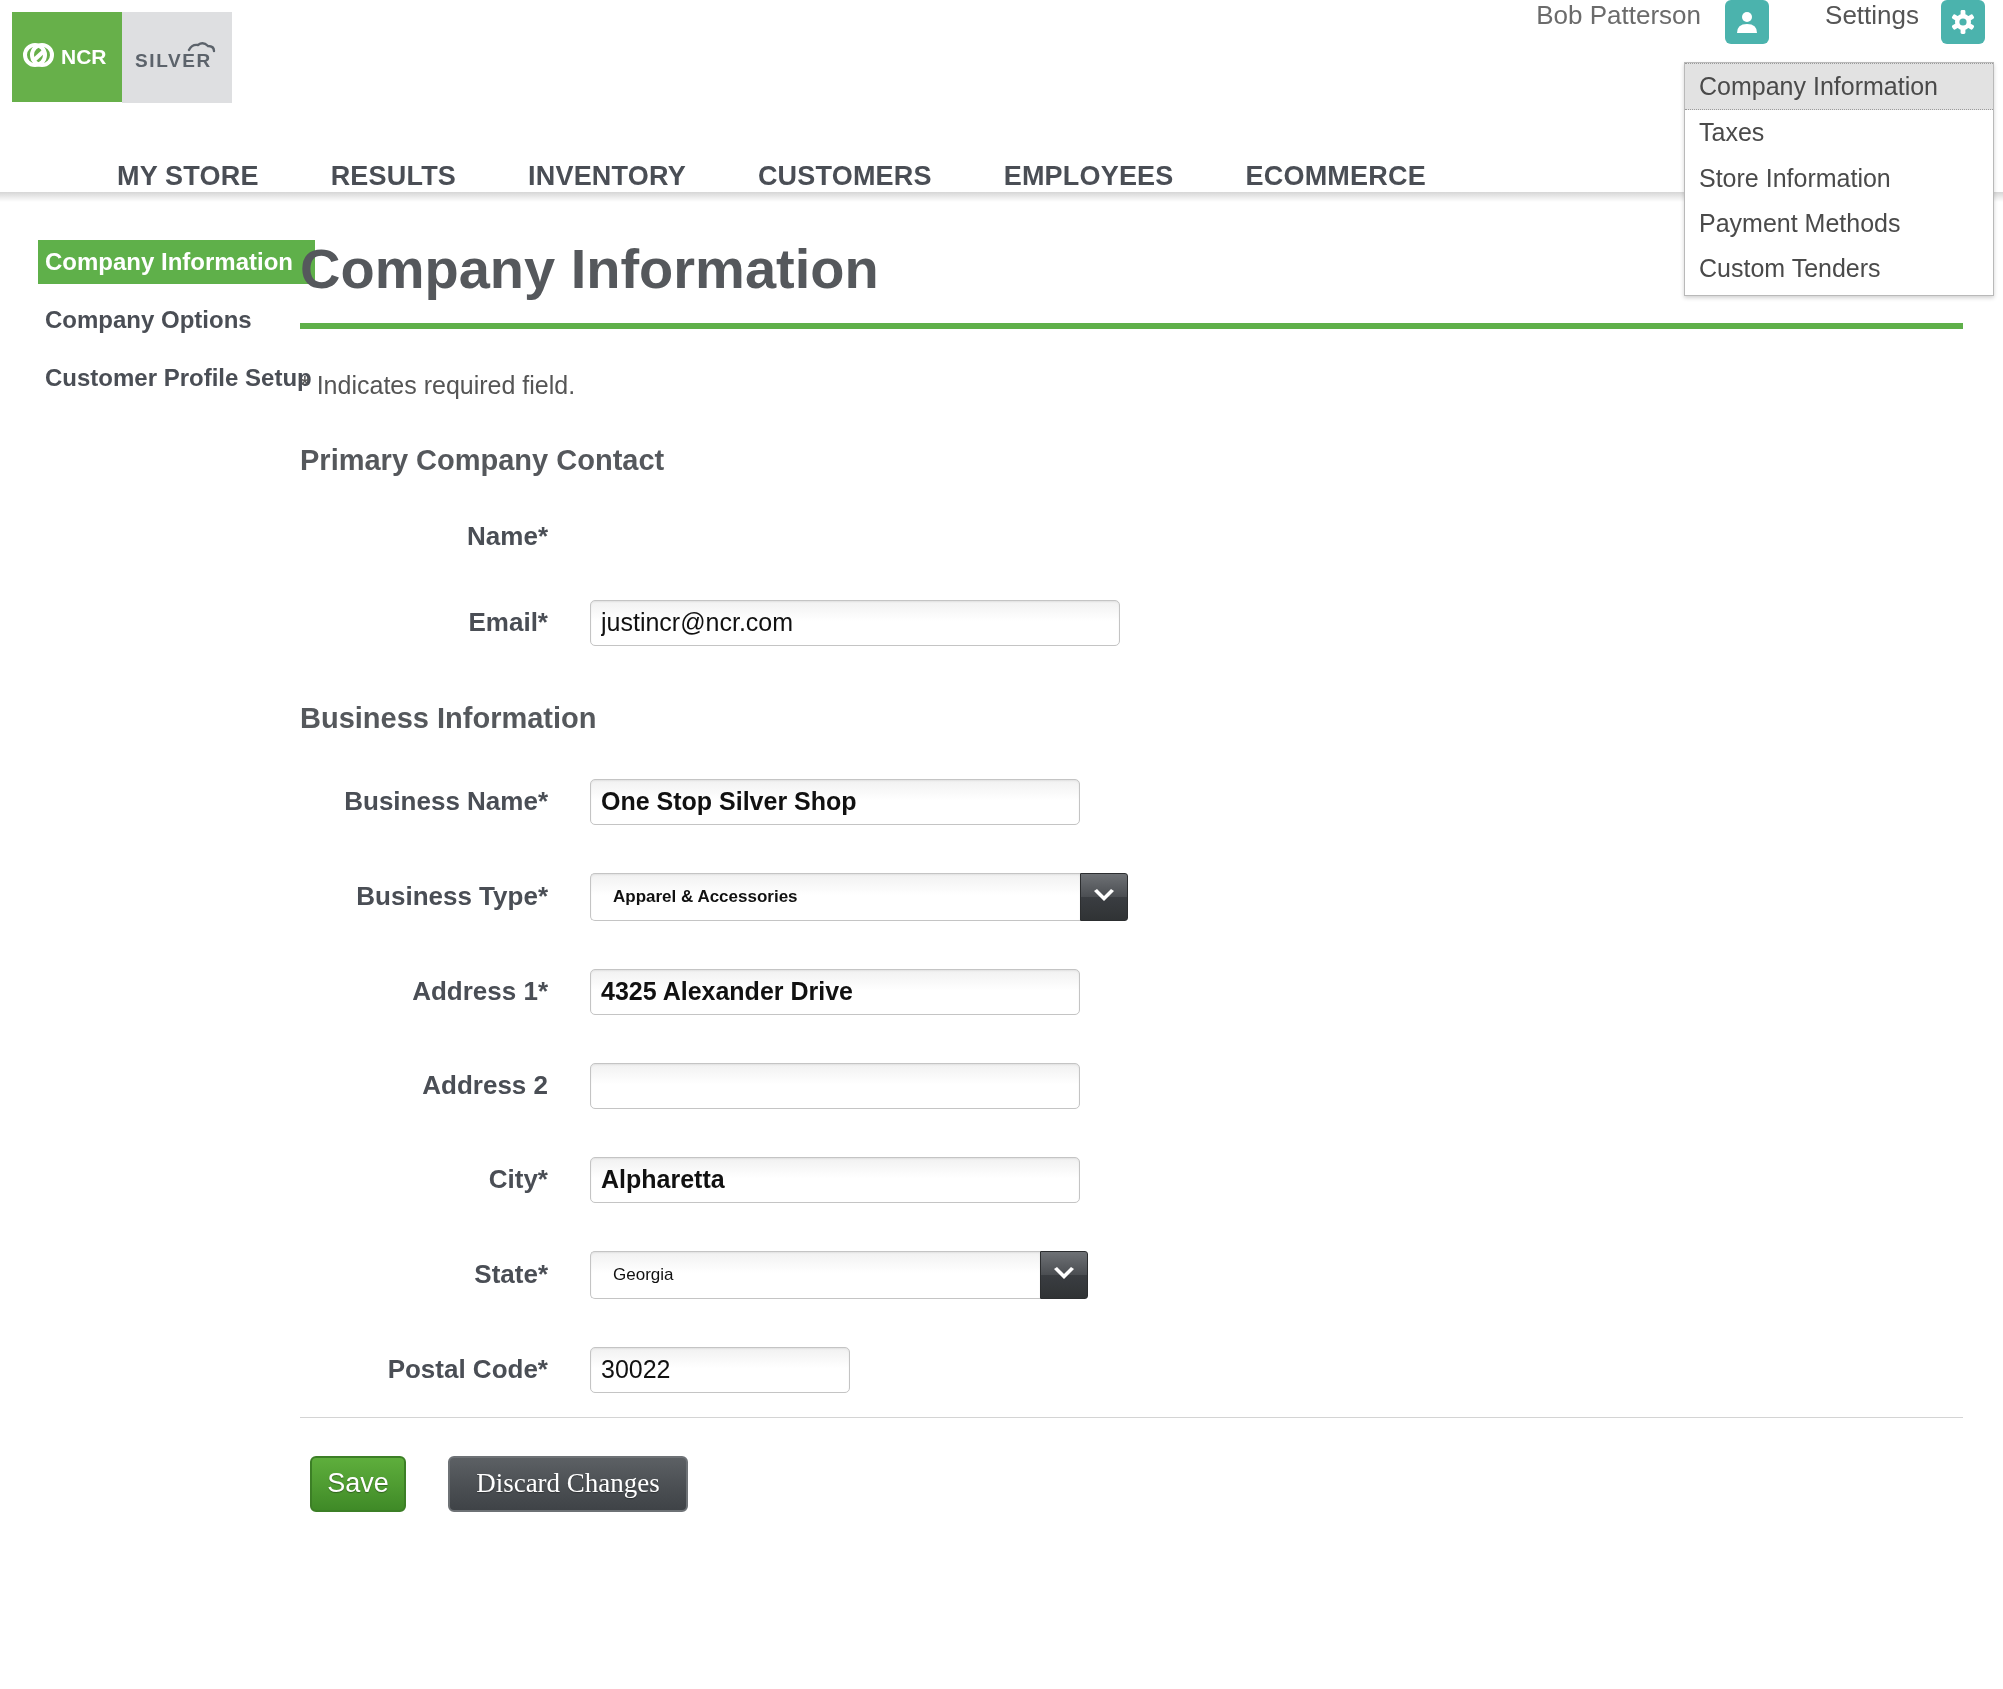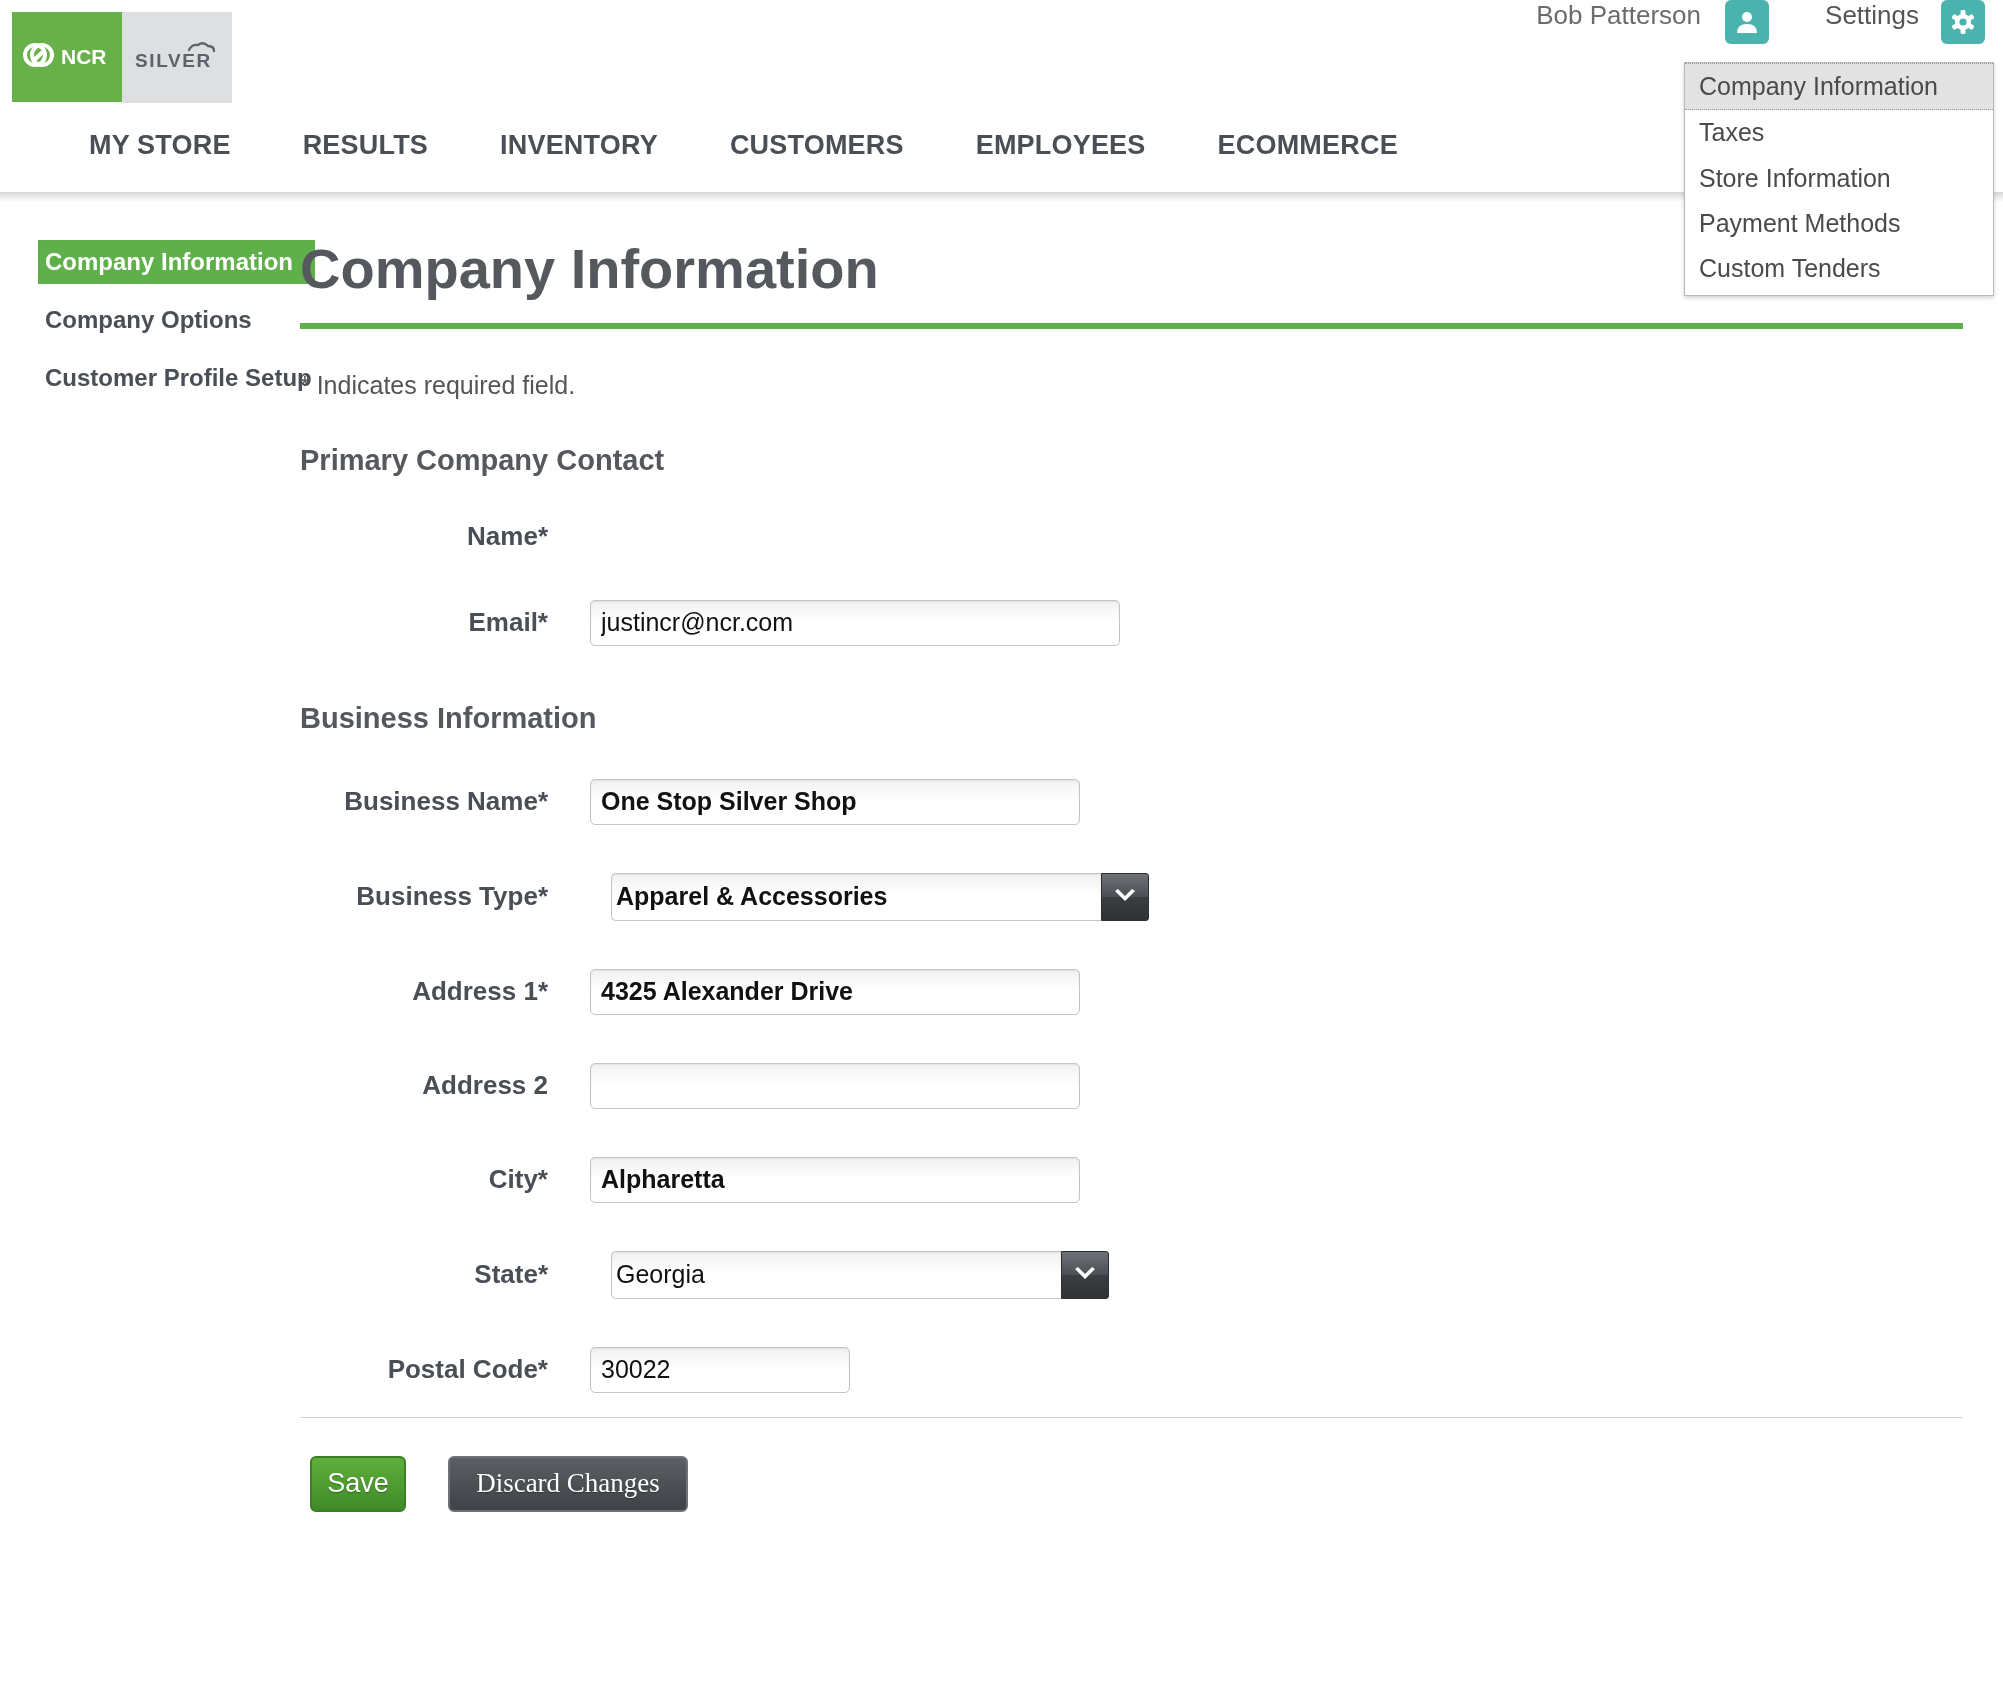--- a/index.html
+++ b/index.html
@@ -94,22 +94,22 @@
     background: #e2e2e2;
     border: 1px dotted #9a9a9a;
     border-left: none; border-right: none;
   }
 
   
   .mainnav {
     position: relative;
     height: 62px;
     display: flex;
-    align-items: flex-start;
-    padding-left: 89px;
+    align-items: flex-end;
+    padding-left: 117px;
     background: #ffffff;
   }
   .nav-item {
     font-size: 27px;
     font-weight: bold;
     color: #4a4e55;
     letter-spacing: .2px;
     margin-right: 72px;
     white-space: nowrap;
     text-shadow: 0 1px 0 rgba(255,255,255,.9);
@@ -210,25 +210,24 @@
     display: flex;
     align-items: stretch;
     height: 48px;
   }
   .sel-text {
     border: 1px solid #c4c4c4;
     border-right: none;
     border-radius: 5px 0 0 5px;
     background: linear-gradient(to bottom, #f1f1f1 0%, #ffffff 46%, #ffffff 100%);
     box-shadow: inset 0 1px 2px rgba(0,0,0,.07);
-    font-size: 25px;
+    font-size: 17px;
     color: #111111;
     display: flex; align-items: center;
-    padding: 0 4px;
-    margin-left: 21px;
+    padding: 0 22px;
   }
   .sel-arrow {
     width: 48px;
     background: linear-gradient(to bottom, #6e7175 0%, #4b4e52 50%, #3a3d41 51%, #303335 100%);
     border: 1px solid #2c2e30;
     border-radius: 0 3px 3px 0;
     display: flex; align-items: center; justify-content: center;
   }
   .sel-arrow svg { display: block; }
 

